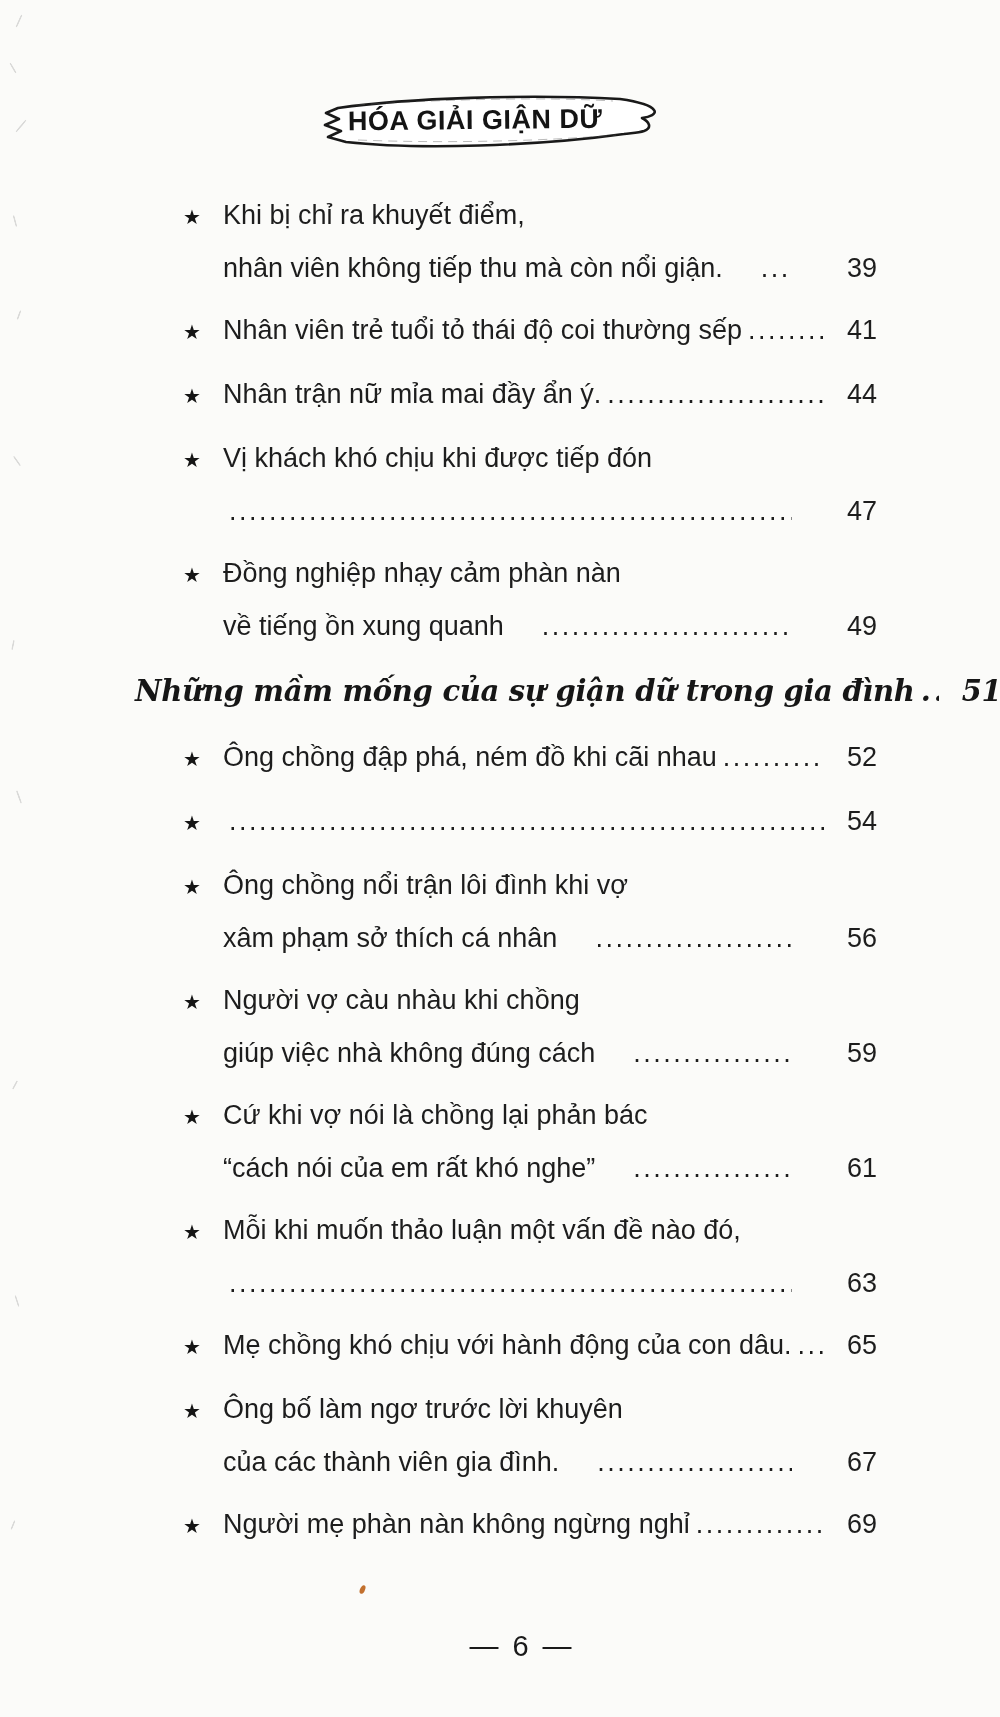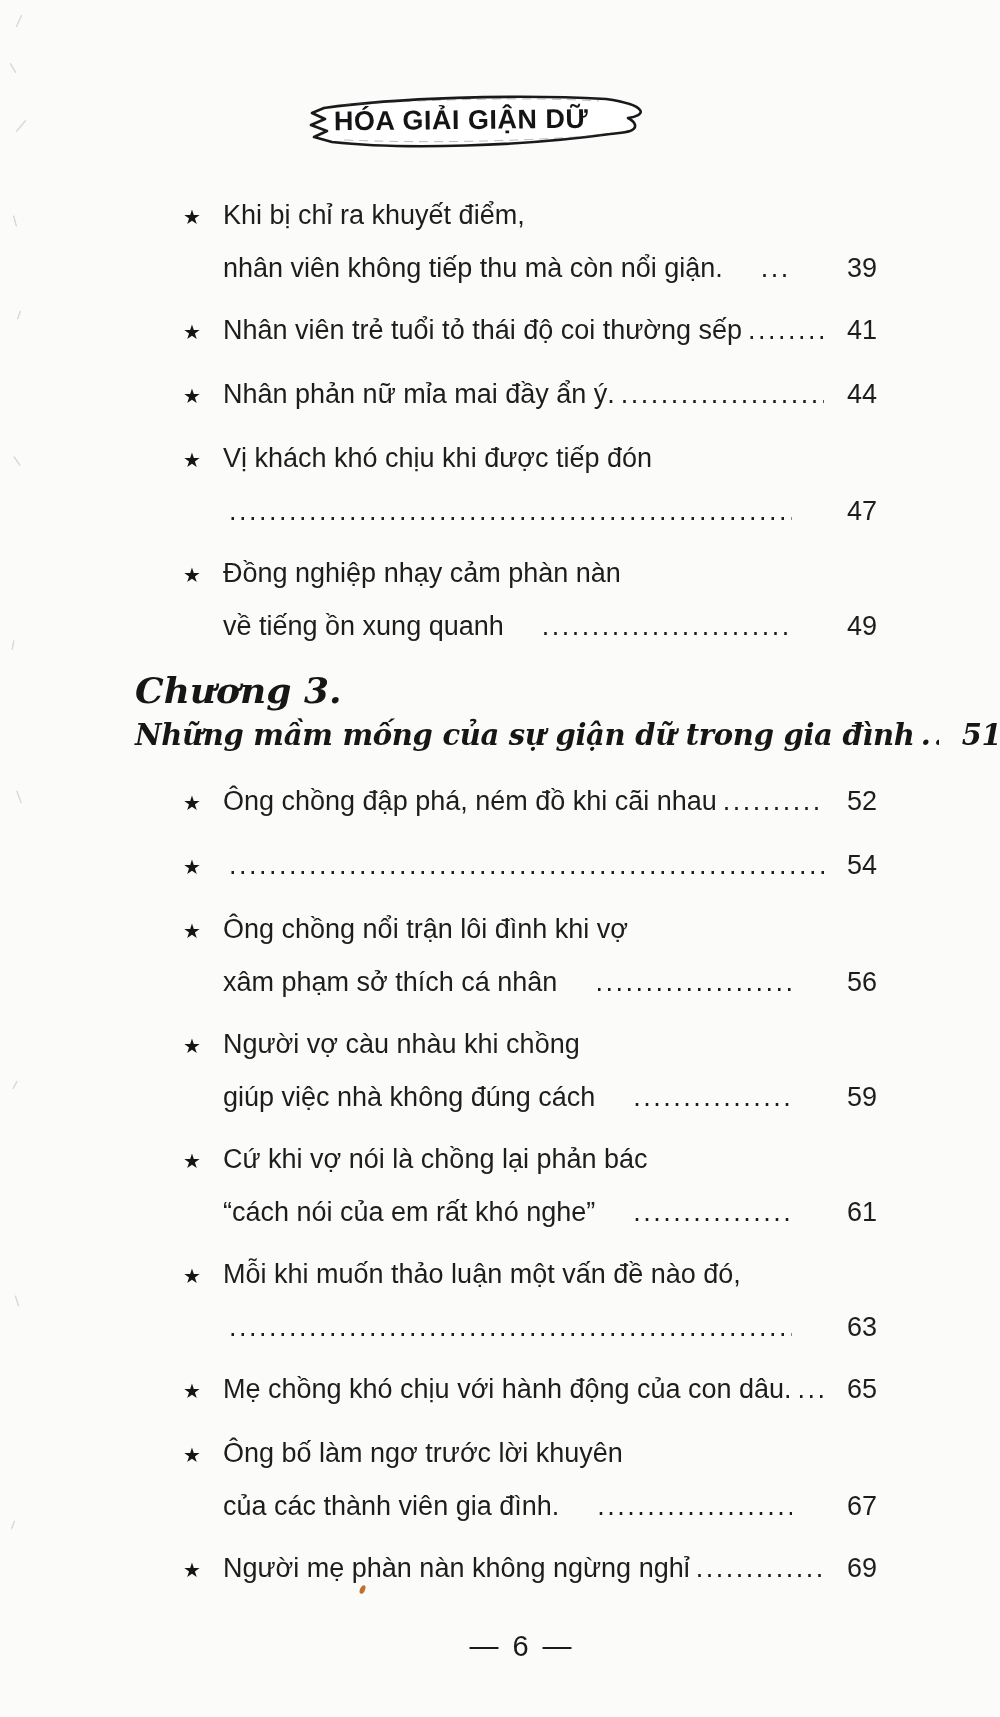--- a/index.html
+++ b/index.html
@@ -5,21 +5,21 @@
   html,body{margin:0;padding:0;}
   body{
     width:1000px;height:1717px;
     background:#fbfbf9;
     position:relative;
     overflow:hidden;
     font-family:"Liberation Sans", sans-serif;
     color:#1d1d1d;
   }
   
-  .banner{position:absolute;left:284px;top:80px;width:376px;height:92px;}
+  .banner{position:absolute;left:298px;top:80px;width:376px;height:92px;}
   .banner svg{position:absolute;inset:0;}
   .banner-text{
     position:absolute;left:12px;top:25px;width:330px;
     text-align:center;
     font-size:27px;font-weight:bold;letter-spacing:.5px;
     color:#141414;
     transform:rotate(-.6deg);
     white-space:nowrap;
   }
   
@@ -102,21 +102,21 @@
         <div class="line first">
           <span class="star">★</span>
           <span class="txt">Nhân viên trẻ tuổi tỏ thái độ coi thường sếp</span>
           <span class="leader"></span>
           <span class="num">41</span>
         </div>
       </div>
       <div class="entry">
         <div class="line first">
           <span class="star">★</span>
-          <span class="txt">Nhân phản nữ mỉa mai đầy ẩn ý.</span>
+          <span class="txt">Nhân trận nữ mỉa mai đầy ẩn ý.</span>
           <span class="leader"></span>
           <span class="num">44</span>
         </div>
       </div>
       <div class="entry">
         <div class="line first">
           <span class="star">★</span>
           <span class="txt">Vị khách khó chịu khi được tiếp đón</span>
         </div>
         <div class="line cont">
@@ -129,21 +129,20 @@
           <span class="star">★</span>
           <span class="txt">Đồng nghiệp nhạy cảm phàn nàn</span>
         </div>
         <div class="line cont">
           <span class="txt">về tiếng ồn xung quanh</span>
           <span class="leader"></span>
           <span class="num">49</span>
         </div>
       </div>
       <div class="chapter">
-        <div class="chapter-label">Chương 3.</div>
         <div class="chapter-title-line">
           <span class="chapter-title">Những mầm mống của sự giận dữ trong gia đình</span>
           <span class="leader"></span>
           <span class="num">51</span>
         </div>
       </div>
       <div class="entry">
         <div class="line first">
           <span class="star">★</span>
           <span class="txt">Ông chồng đập phá, ném đồ khi cãi nhau</span>

